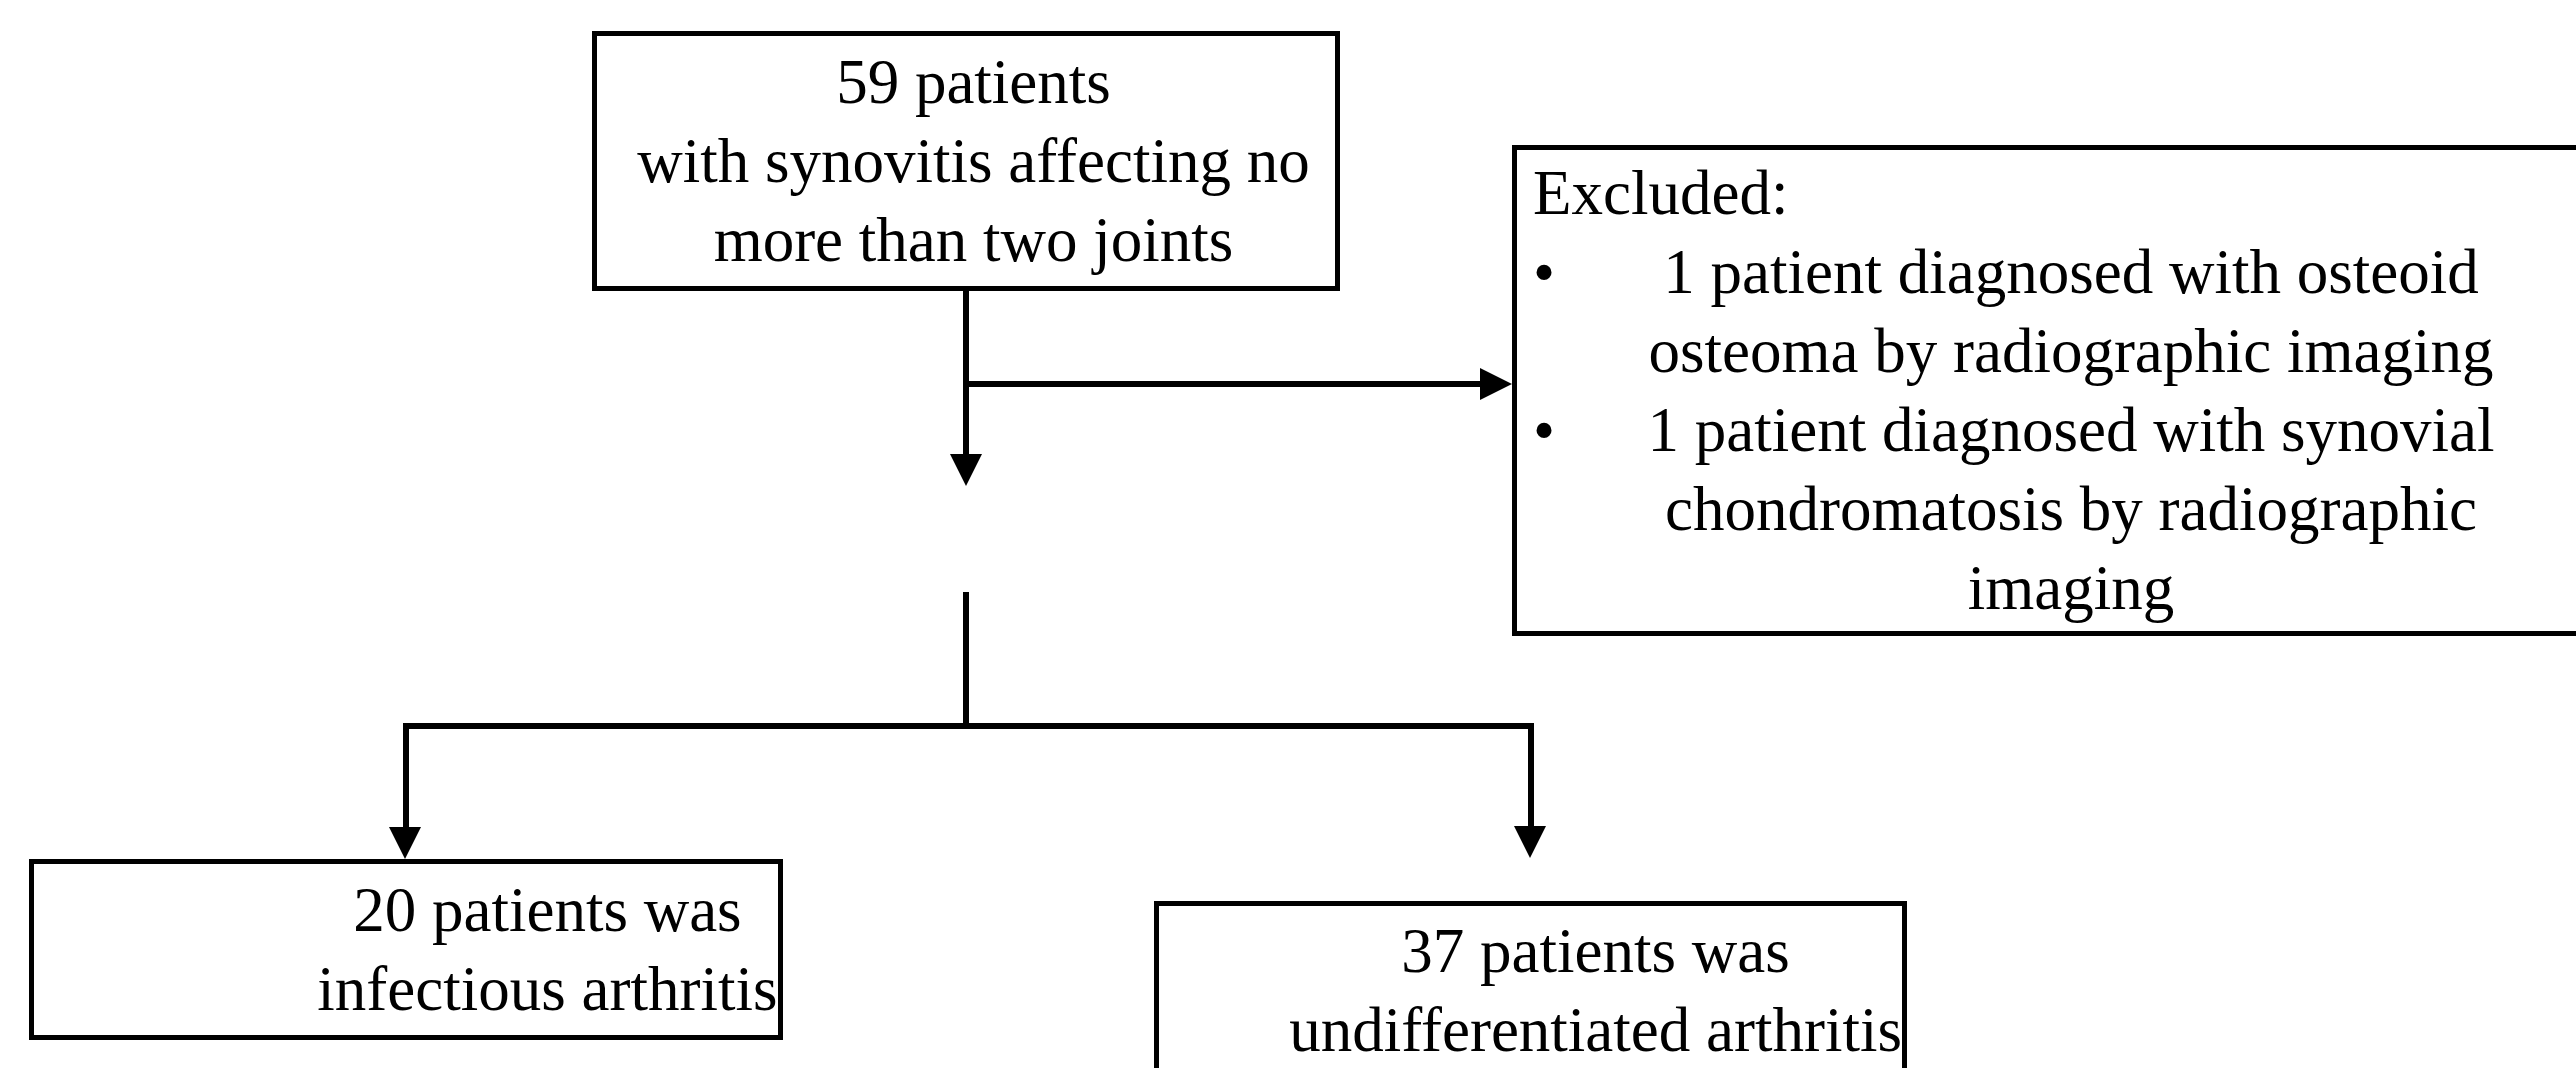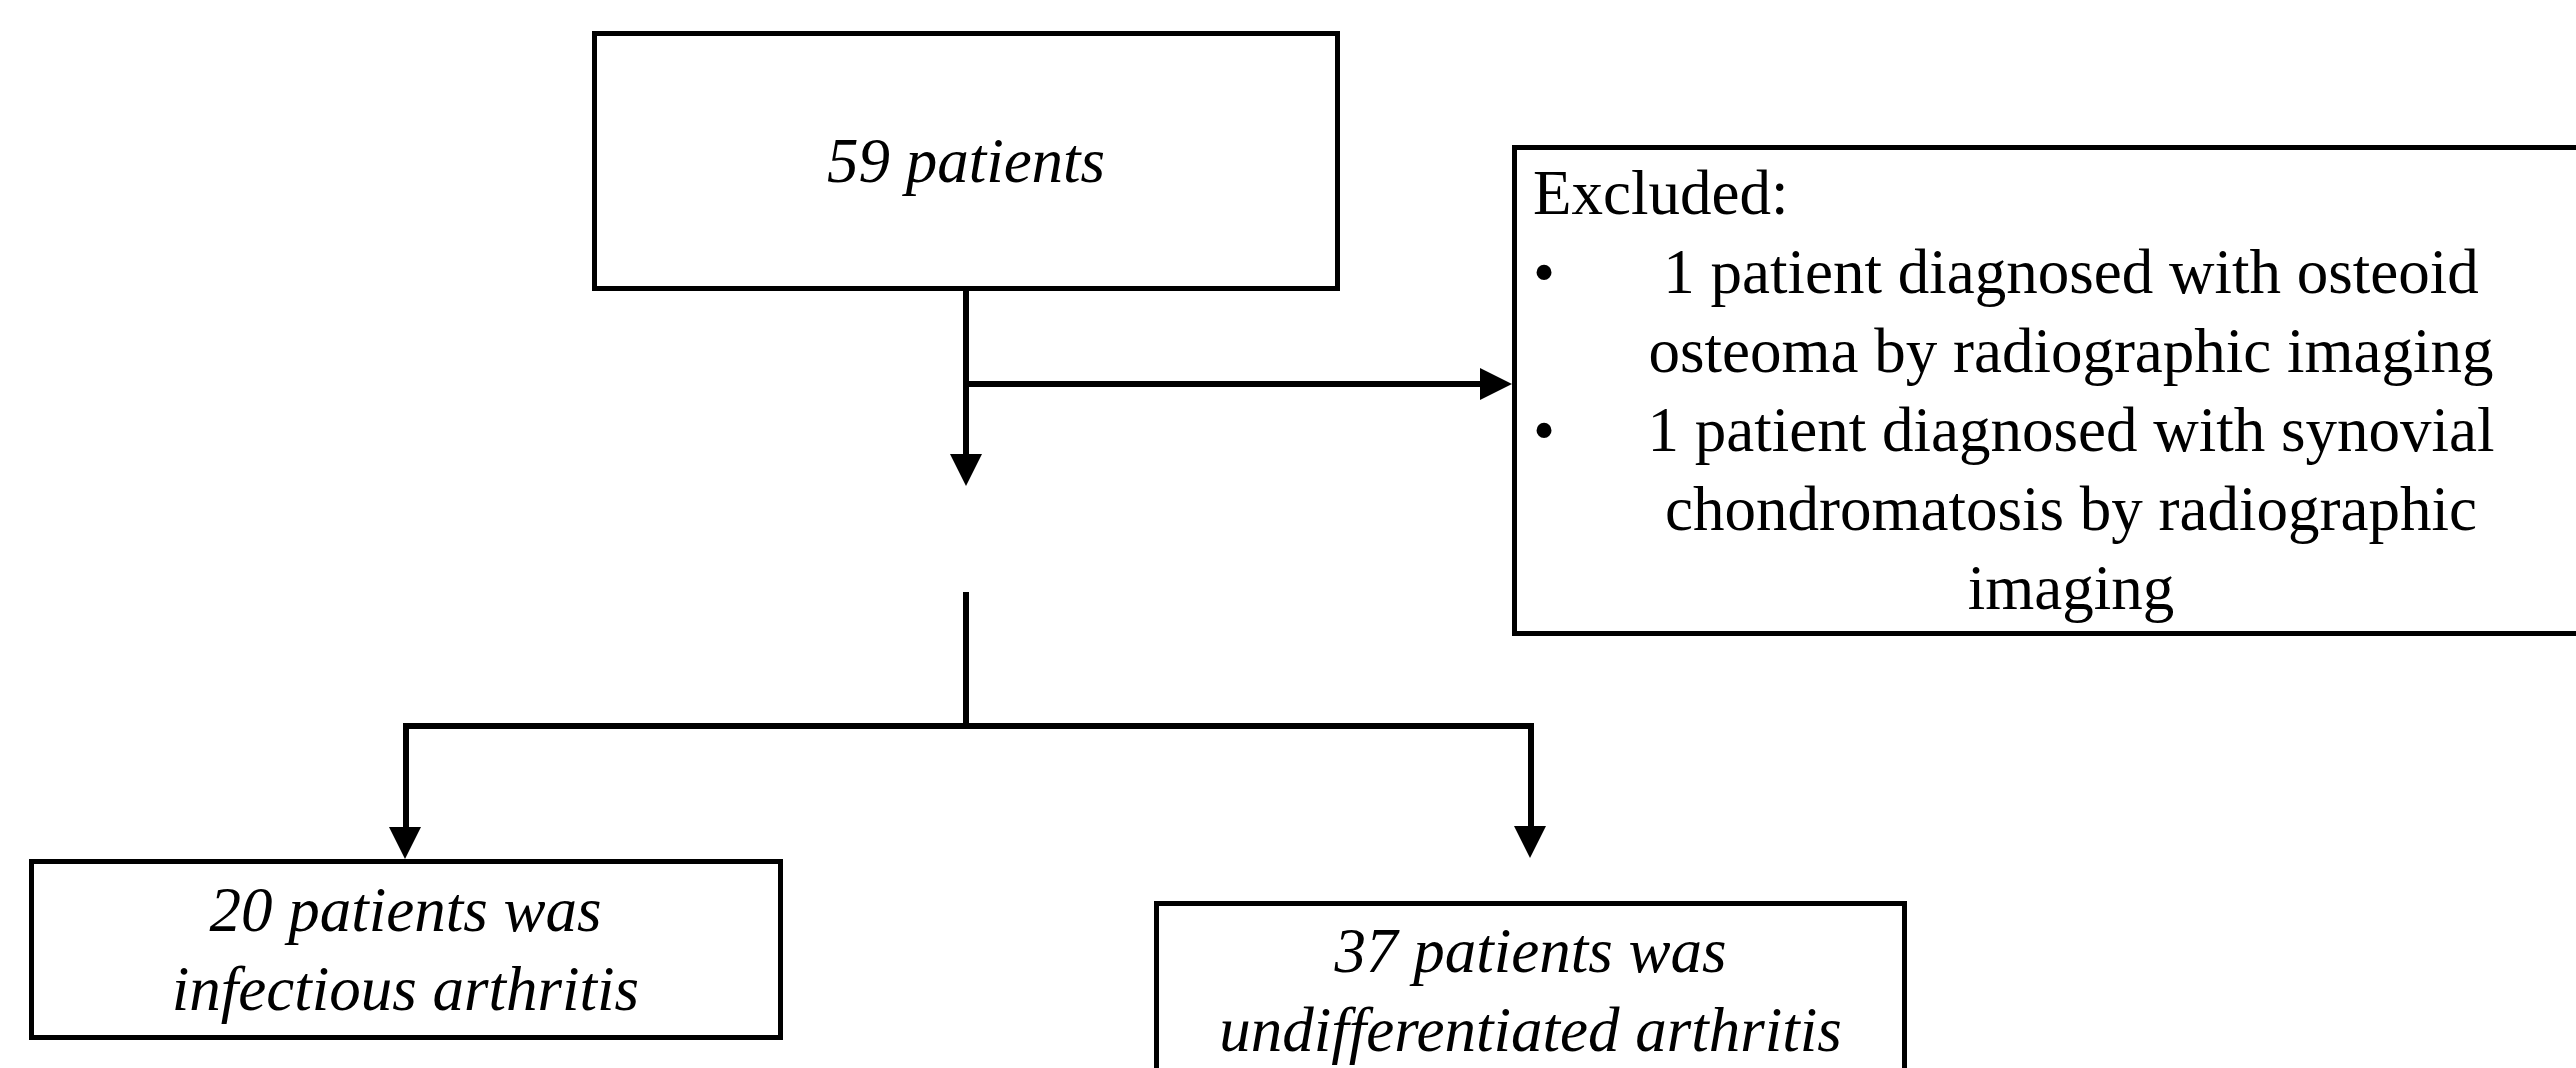--- a/index.html
+++ b/index.html
@@ -18,21 +18,21 @@
   }
   .node {
     position: absolute;
     box-sizing: border-box;
     border: 5.8px solid #000000;
     background: #ffffff;
     display: flex;
     flex-direction: column;
     justify-content: center;
   }
-  .node.centered { align-items: center; text-align: center; font-style: italic; }
+  .node.centered { align-items: flex-end; text-align: center; }
   .flow-text {
     font-size: 63px;
     line-height: 79px;
     white-space: normal;
   }
   .flow-line { display: block; }
   
   #node-enrolled   { left: 592px;  top: 31px;   width: 748px; height: 260px; }
   #node-enrolled .flow-text { width: 723px; }
   
@@ -99,20 +99,21 @@
   <div class="line" id="conn-v-right"></div>
 
   <div class="arrowhead down" id="arrow-into-included"></div>
   <div class="arrowhead right" id="arrow-into-excluded"></div>
   <div class="arrowhead down" id="arrow-into-infectious"></div>
   <div class="arrowhead down" id="arrow-into-undiff"></div>
 
   <div class="node centered" id="node-enrolled">
     <div class="flow-text">
       <span class="flow-line">59 patients</span>
+      <span class="flow-line">with synovitis affecting no more than two joints</span>
     </div>
   </div>
 
   <div class="node" id="node-excluded">
     <div class="heading">Excluded:</div>
     <ul>
       <li>
         <span class="bullet">•</span>
         <span class="item-text">1 patient diagnosed with osteoid osteoma by radiographic imaging</span>
       </li>

